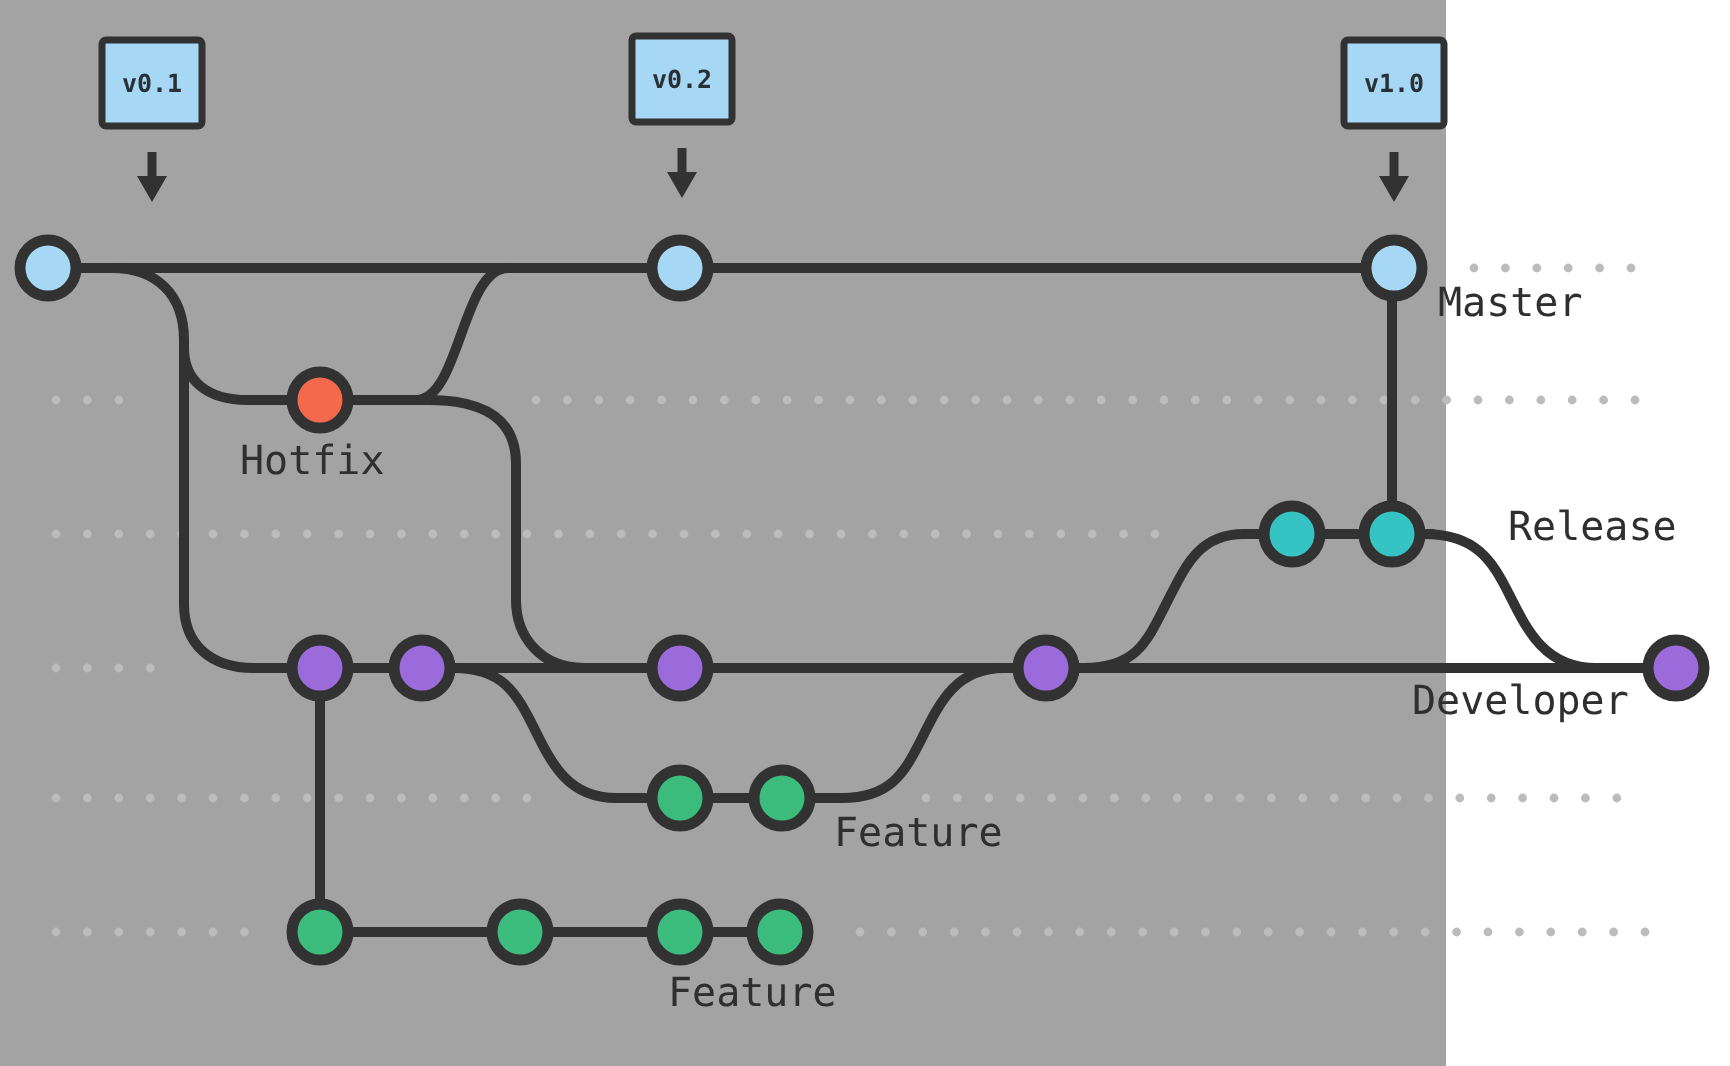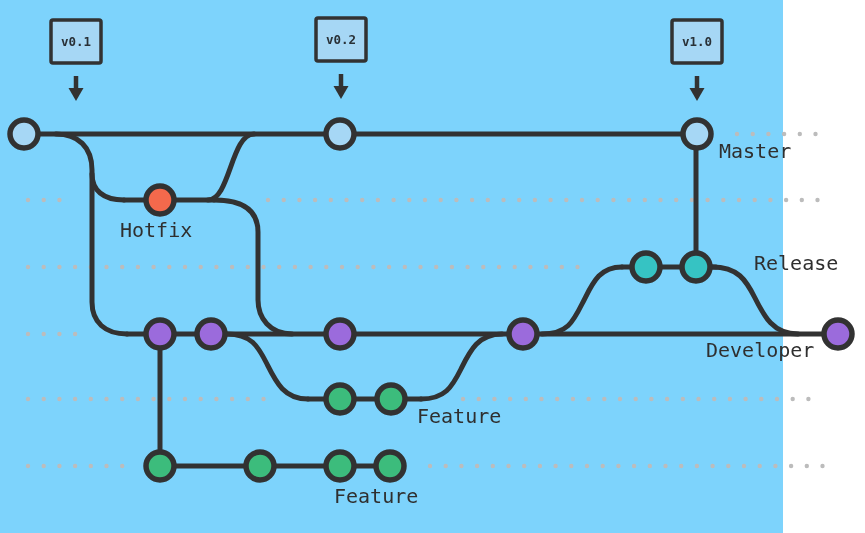--- a/index.html
+++ b/index.html
@@ -8,23 +8,23 @@
     background: #ffffff;
   }
   body {
     width: 865px;
     height: 533px;
     overflow: hidden;
     font-family: "DejaVu Sans Mono", monospace;
   }
   #stage {
     position: relative;
-    width: 783px;
+    width: 723px;
     height: 533px;
-    background: #7dd3fc;
+    background: #a3a3a3;
   }
   svg { display: block; }
   .branch-label {
     font-family: "DejaVu Sans Mono", monospace;
     font-size: 20px;
     fill: #2f2f2f;
   }
   .tag-label {
     font-family: "DejaVu Sans Mono", monospace;
     font-size: 12.5px;

